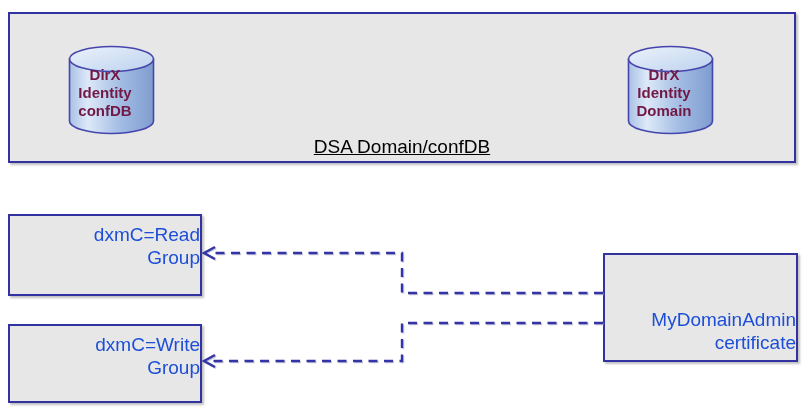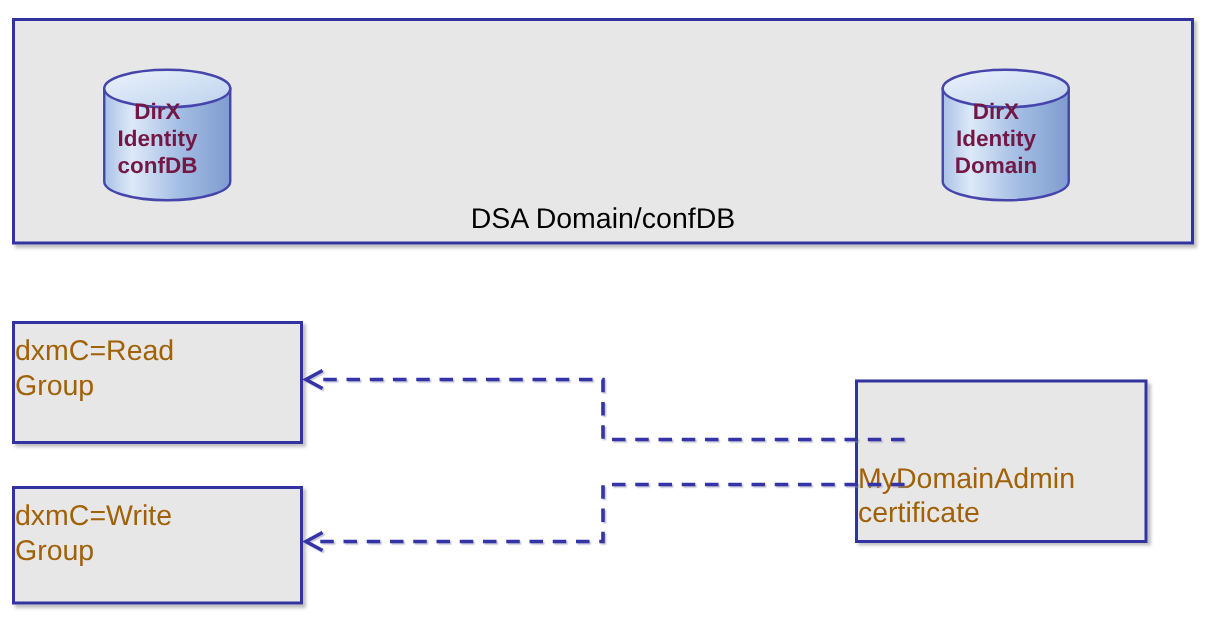--- a/index.html
+++ b/index.html
@@ -24,20 +24,21 @@
     box-sizing:border-box;
     background:var(--box-fill);
     border:2px solid var(--border);
     box-shadow:2px 2px 2px rgba(140,140,140,0.55);
   }
   .dsa-label{
     position:absolute;bottom:2px;left:0;right:0;
     text-align:center;
     font-size:19px;line-height:24px;
     color:var(--label-color);
+    text-decoration:underline;
   }
   .cylinder{position:absolute;width:74px;height:90px;}
   .cyl-confdb{left:58px;top:31px;}
   .cyl-domain{left:617px;top:31px;}
   .cylinder svg{position:absolute;left:0;top:0;}
   .cyl-label{
     position:absolute;left:0;right:0;top:21px;
     text-align:center;
     font-weight:bold;font-size:15px;line-height:18px;
     color:var(--db-text);
@@ -45,24 +46,24 @@
   }
   .node{
     position:absolute;
     box-sizing:border-box;
     background:var(--box-fill);
     border:2px solid var(--border);
     box-shadow:2px 2px 2px rgba(140,140,140,0.55);
   }
   .node-read{left:8px;top:214px;width:194px;height:82px;}
   .node-write{left:8px;top:324px;width:194px;height:79px;}
-  .node-cert{left:570px;top:253px;width:195px;height:109px;}
+  .node-cert{left:603px;top:253px;width:195px;height:109px;}
   .node-label{
     font-size:19px;line-height:23px;
-    text-align:left;color:#a16207;
+    text-align:right;color:#1d4ed8;
     white-space:pre-line;
   }
   .node-read .node-label,.node-write .node-label{padding-top:7px;}
   .node-cert .node-label{position:absolute;left:0;right:0;bottom:6px;}
   .connectors{
     position:absolute;left:0;top:0;
     pointer-events:none;
     filter:drop-shadow(1px 1px 0px rgba(150,150,185,0.55));
   }
   .dash-line{

